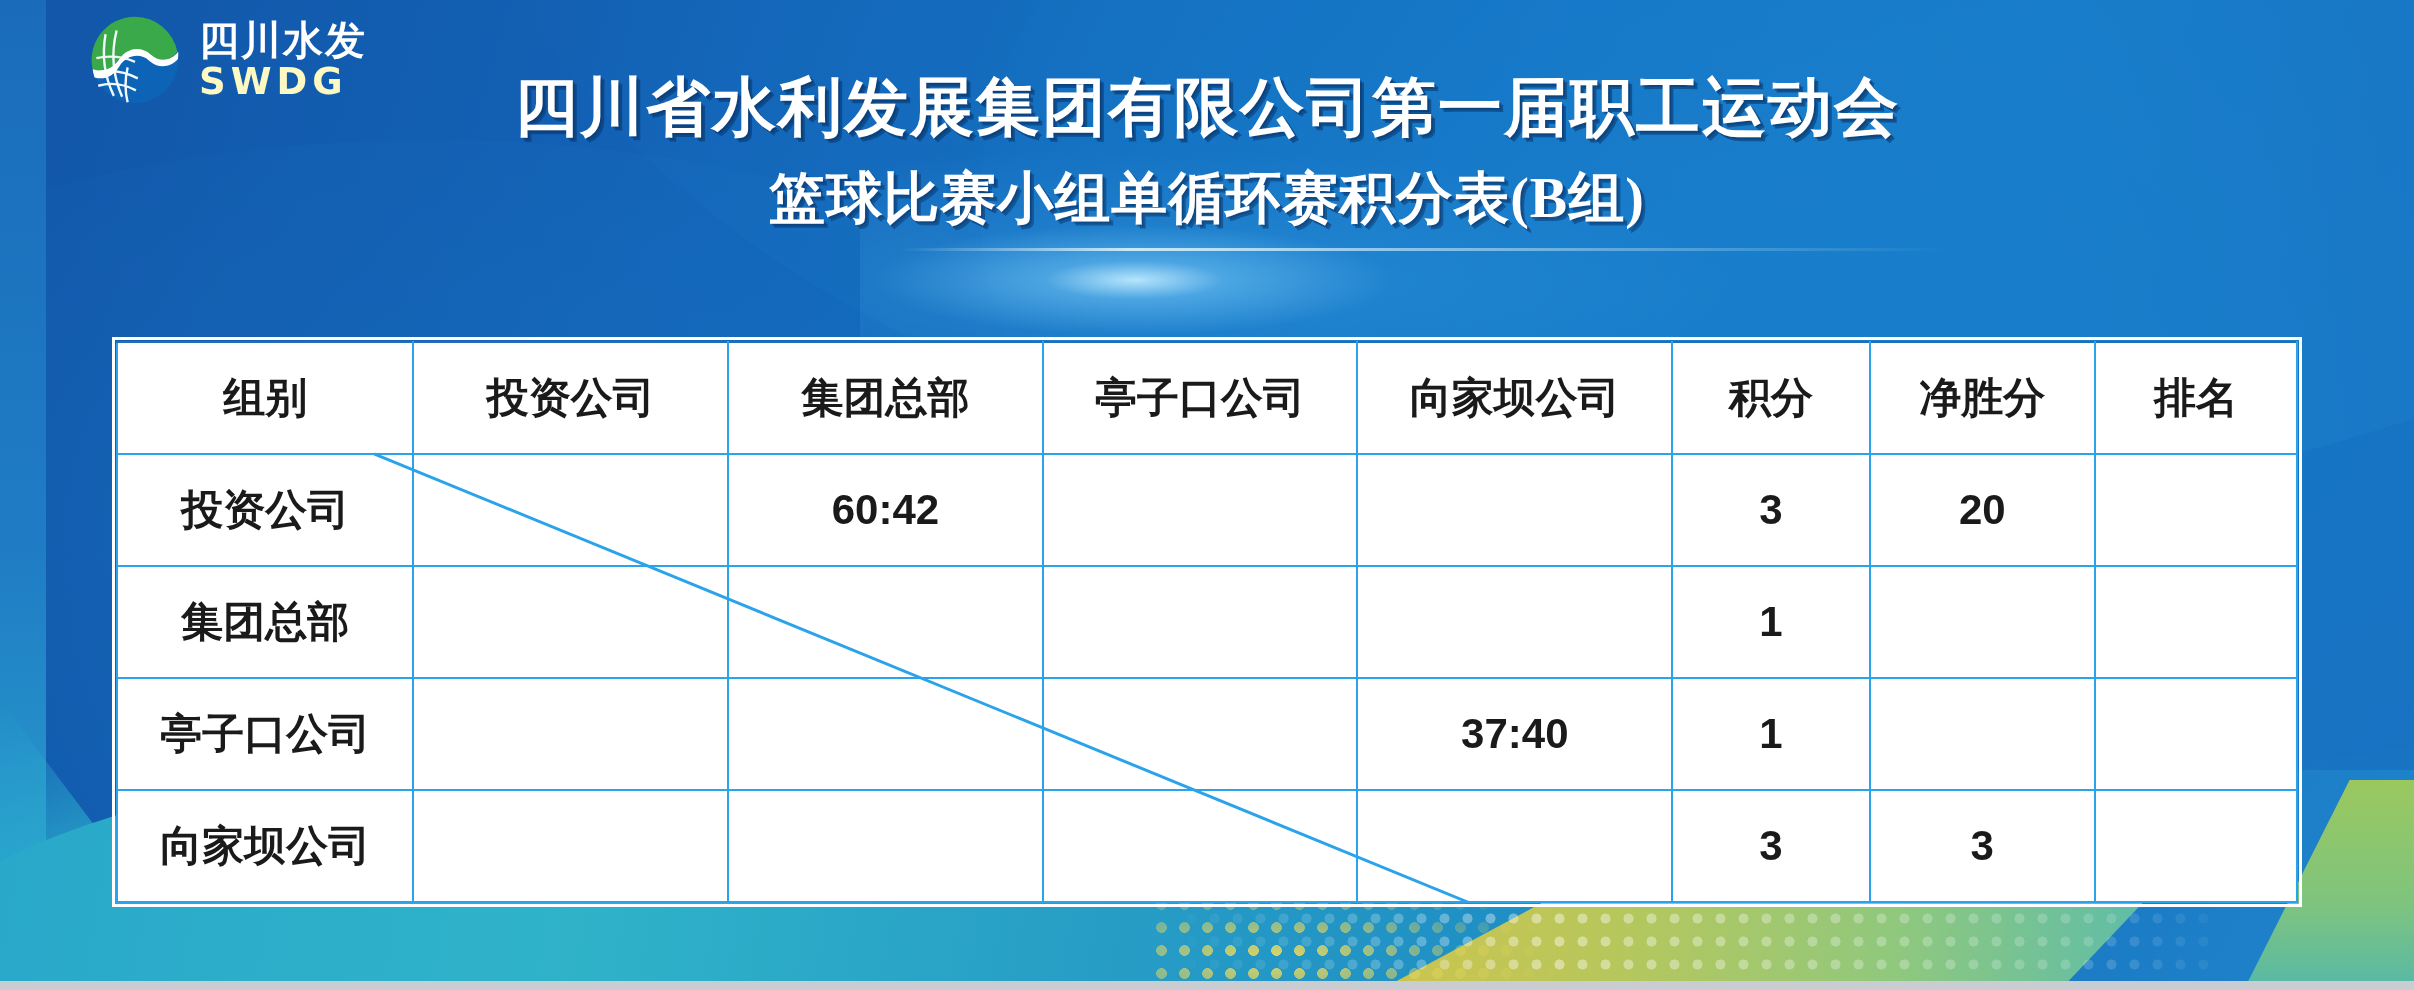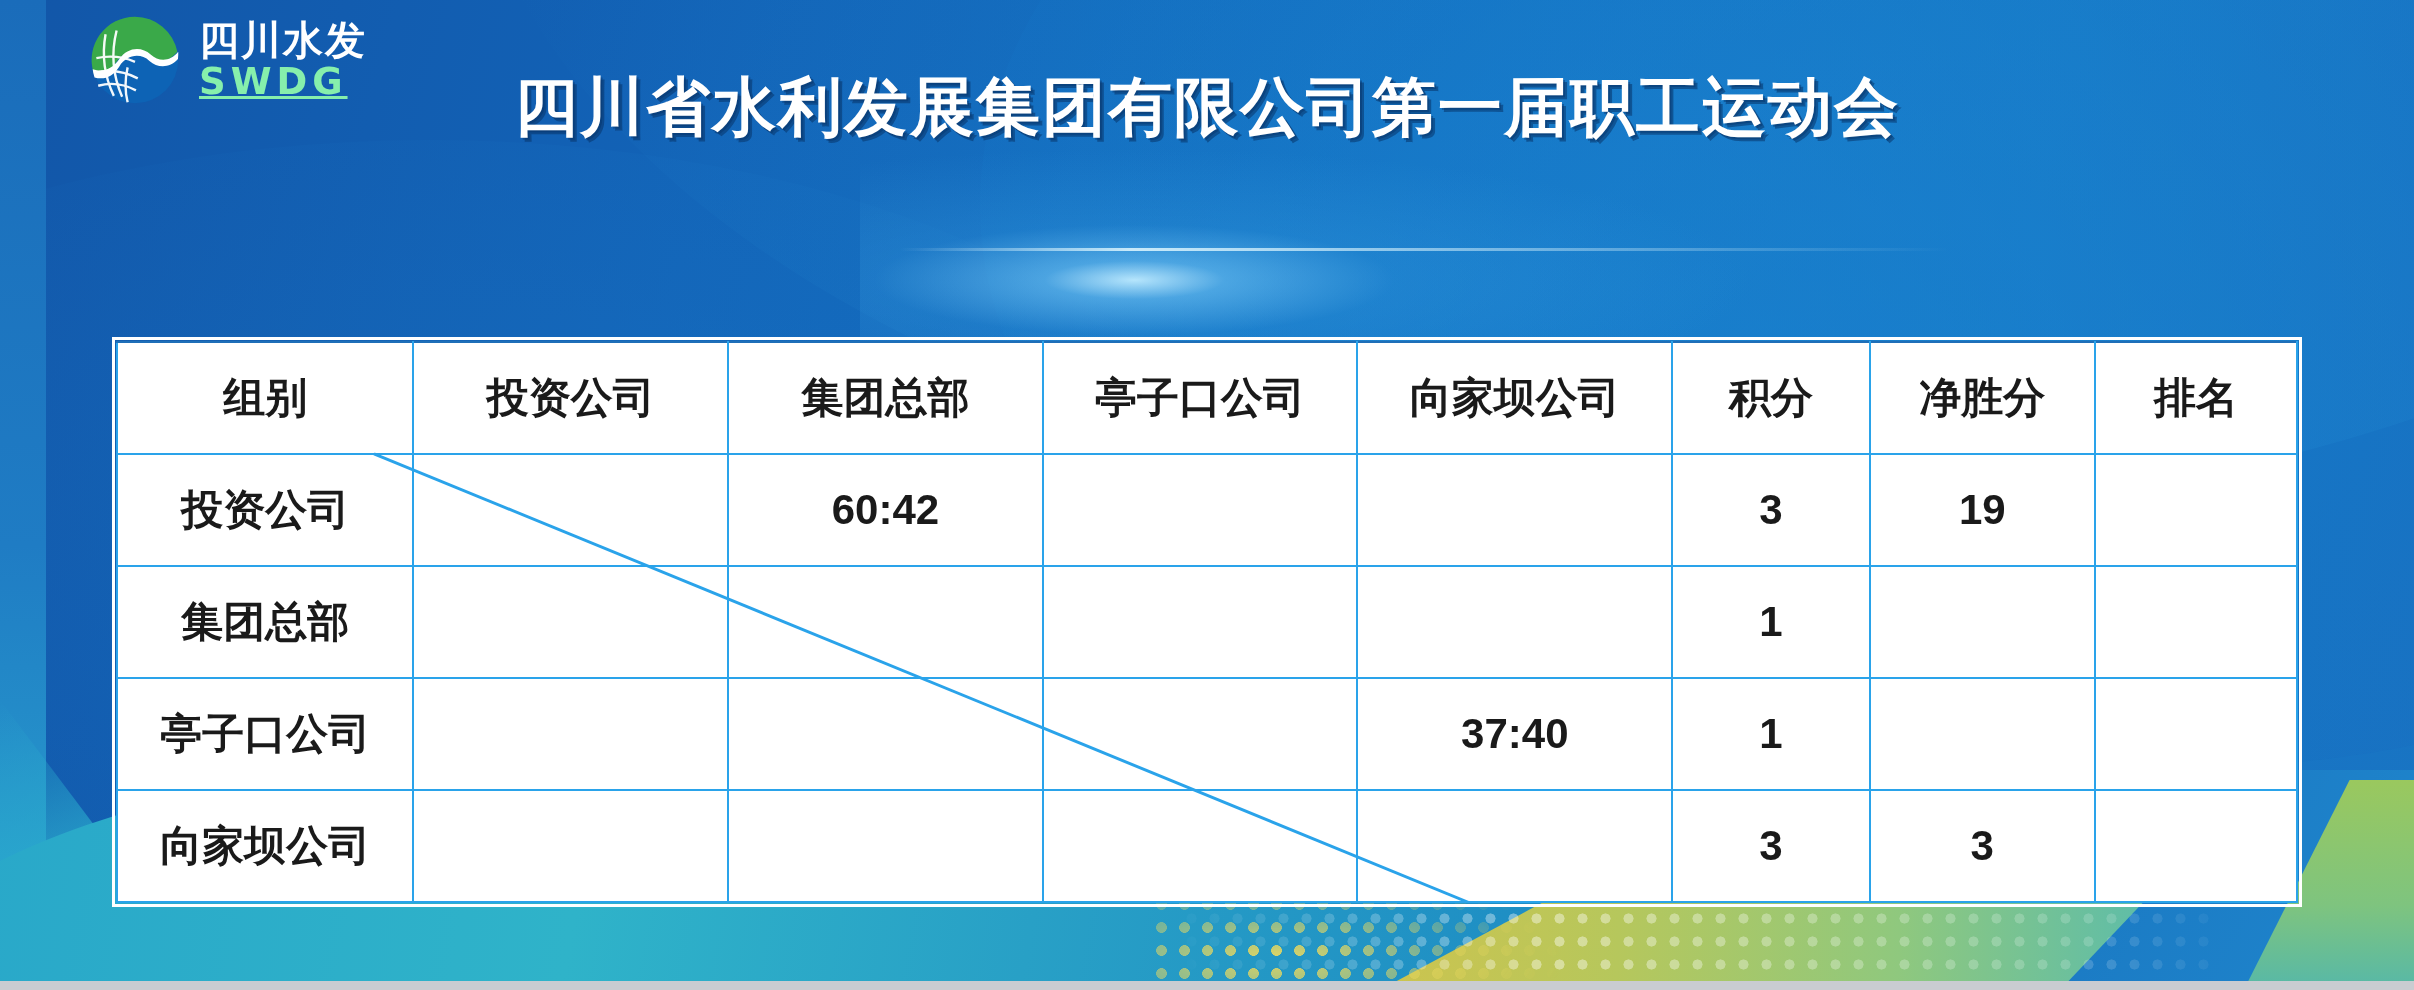--- a/index.html
+++ b/index.html
@@ -145,24 +145,23 @@
     display: flex; align-items: center; gap: 18px;
     z-index: 6;
   }
   .logo-mark { width: 92px; height: 92px; display: block; }
   .logo-text { display: flex; flex-direction: column; align-items: flex-start; }
   .logo-cn {
     color: #fff; font-size: 40px; font-weight: 700; letter-spacing: 2px;
     line-height: 1.02; font-family: "Liberation Sans", "DejaVu Sans", sans-serif;
   }
   .logo-en {
-    color: #86efac; font-size: 37px; font-weight: 700; letter-spacing: 5px;
+    color: #fef9c3; font-size: 37px; font-weight: 700; letter-spacing: 5px;
     line-height: 1.02; margin-top: 2px;
     font-family: "DejaVu Sans", sans-serif;
-    text-decoration: underline;
   }
 
   
   .titles {
     position: absolute; left: 0; top: 0; width: 2414px;
     text-align: center; z-index: 5;
   }
   .title-main {
     margin-top: 72px;
     color: #ffffff;
@@ -287,20 +286,21 @@
       </svg>
     </span>
     <span class="logo-text">
       <span class="logo-cn">四川水发</span>
       <span class="logo-en">SWDG</span>
     </span>
   </div>
 
   <div class="titles">
     <div class="title-main">四川省水利发展集团有限公司第一届职工运动会</div>
+    <div class="title-sub">篮球比赛小组单循环赛积分表(B组)</div>
   </div>
 
   <div class="table-frame"></div>
   <div class="table-wrap">
     <table class="score">
       <colgroup>
         <col class="c-group">
           <col class="c-team">
           <col class="c-team">
           <col class="c-team">
@@ -322,21 +322,21 @@
         </tr>
       </thead>
       <tbody>
         <tr>
           <td>投资公司</td>
           <td class="num-cell"></td>
           <td class="num-cell">60:42</td>
           <td class="num-cell"></td>
           <td class="num-cell"></td>
           <td class="num-cell">3</td>
-          <td class="num-cell">19</td>
+          <td class="num-cell">20</td>
           <td class="num-cell"></td>
         </tr>
         <tr>
           <td>集团总部</td>
           <td class="num-cell"></td>
           <td class="num-cell"></td>
           <td class="num-cell"></td>
           <td class="num-cell"></td>
           <td class="num-cell">1</td>
           <td class="num-cell"></td>

